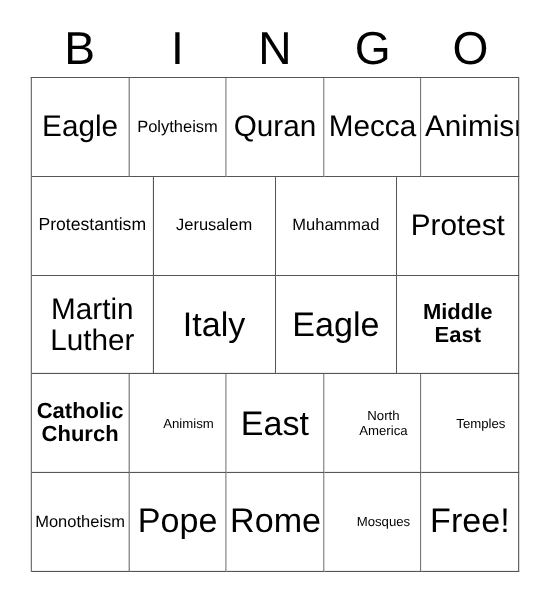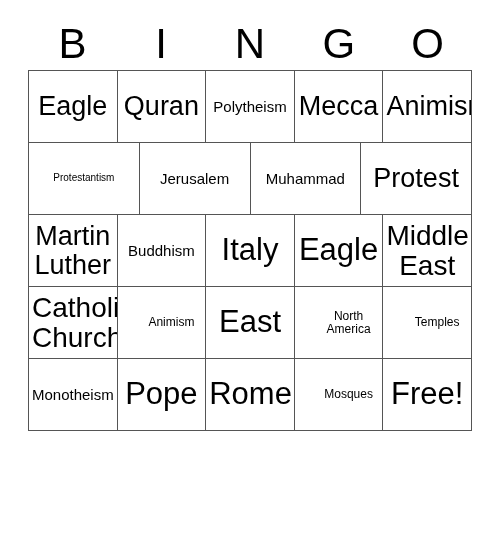--- a/index.html
+++ b/index.html
@@ -44,21 +44,21 @@
     color: #000000;
     letter-spacing: 0;
   }
 
   
   #bingo-grid {
     position: absolute;
     left: 28px;
     top: 70px;
     width: 444px;
-    height: 361px;
+    height: 450px;
     box-sizing: border-box;
     border-top: 1.5px solid #555555;
     border-left: 1.5px solid #555555;
     display: flex;
     flex-direction: column;
     background: #ffffff;
     justify-content: space-between;
   }
   .bingo-row {
     flex: 1 1 0;
@@ -83,24 +83,24 @@
     width: 100%;
     line-height: 1.04;
     color: #000000;
     word-break: normal;
     white-space: pre-line;
   }
 
   
   .fs-xl   { font-size: 31px; }
   .fs-lg   { font-size: 27px; }
-  .fs-md   { font-size: 28px; }
+  .fs-md   { font-size: 20px; font-weight: bold; }
   .fs-sm   { font-size: 12px; margin-left: 20px; }
   .fs-xs   { font-size: 15px; }
-  .fs-xxs  { font-size: 10px; }
+  .fs-xxs  { font-size: 16px; }
 </style>
 </head>
 <body>
 
 <div id="bingo-card">
 
   <div id="bingo-header">
     <div class="header-letter">B</div>
     <div class="header-letter">I</div>
     <div class="header-letter">N</div>
@@ -108,24 +108,24 @@
     <div class="header-letter">O</div>
   </div>
 
   <div id="bingo-grid">
 
     <div class="bingo-row">
       <div class="bingo-cell">
           <span class="cell-text fs-lg">Eagle</span>
         </div>
       <div class="bingo-cell">
+          <span class="cell-text fs-xs">Polytheism</span>
+        </div>
+      <div class="bingo-cell">
           <span class="cell-text fs-lg">Quran</span>
-        </div>
-      <div class="bingo-cell">
-          <span class="cell-text fs-xs">Polytheism</span>
         </div>
       <div class="bingo-cell">
           <span class="cell-text fs-lg">Mecca</span>
         </div>
       <div class="bingo-cell">
           <span class="cell-text fs-lg">Animism</span>
         </div>
     </div>
 
     <div class="bingo-row">
@@ -142,23 +142,20 @@
           <span class="cell-text fs-lg">Protest</span>
         </div>
     </div>
 
     <div class="bingo-row">
       <div class="bingo-cell">
           <span class="cell-text fs-lg">Martin
 Luther</span>
         </div>
       <div class="bingo-cell">
-          <span class="cell-text fs-xs">Buddhism</span>
-        </div>
-      <div class="bingo-cell">
           <span class="cell-text fs-xl">Italy</span>
         </div>
       <div class="bingo-cell">
           <span class="cell-text fs-xl">Eagle</span>
         </div>
       <div class="bingo-cell">
           <span class="cell-text fs-md">Middle
 East</span>
         </div>
     </div>

